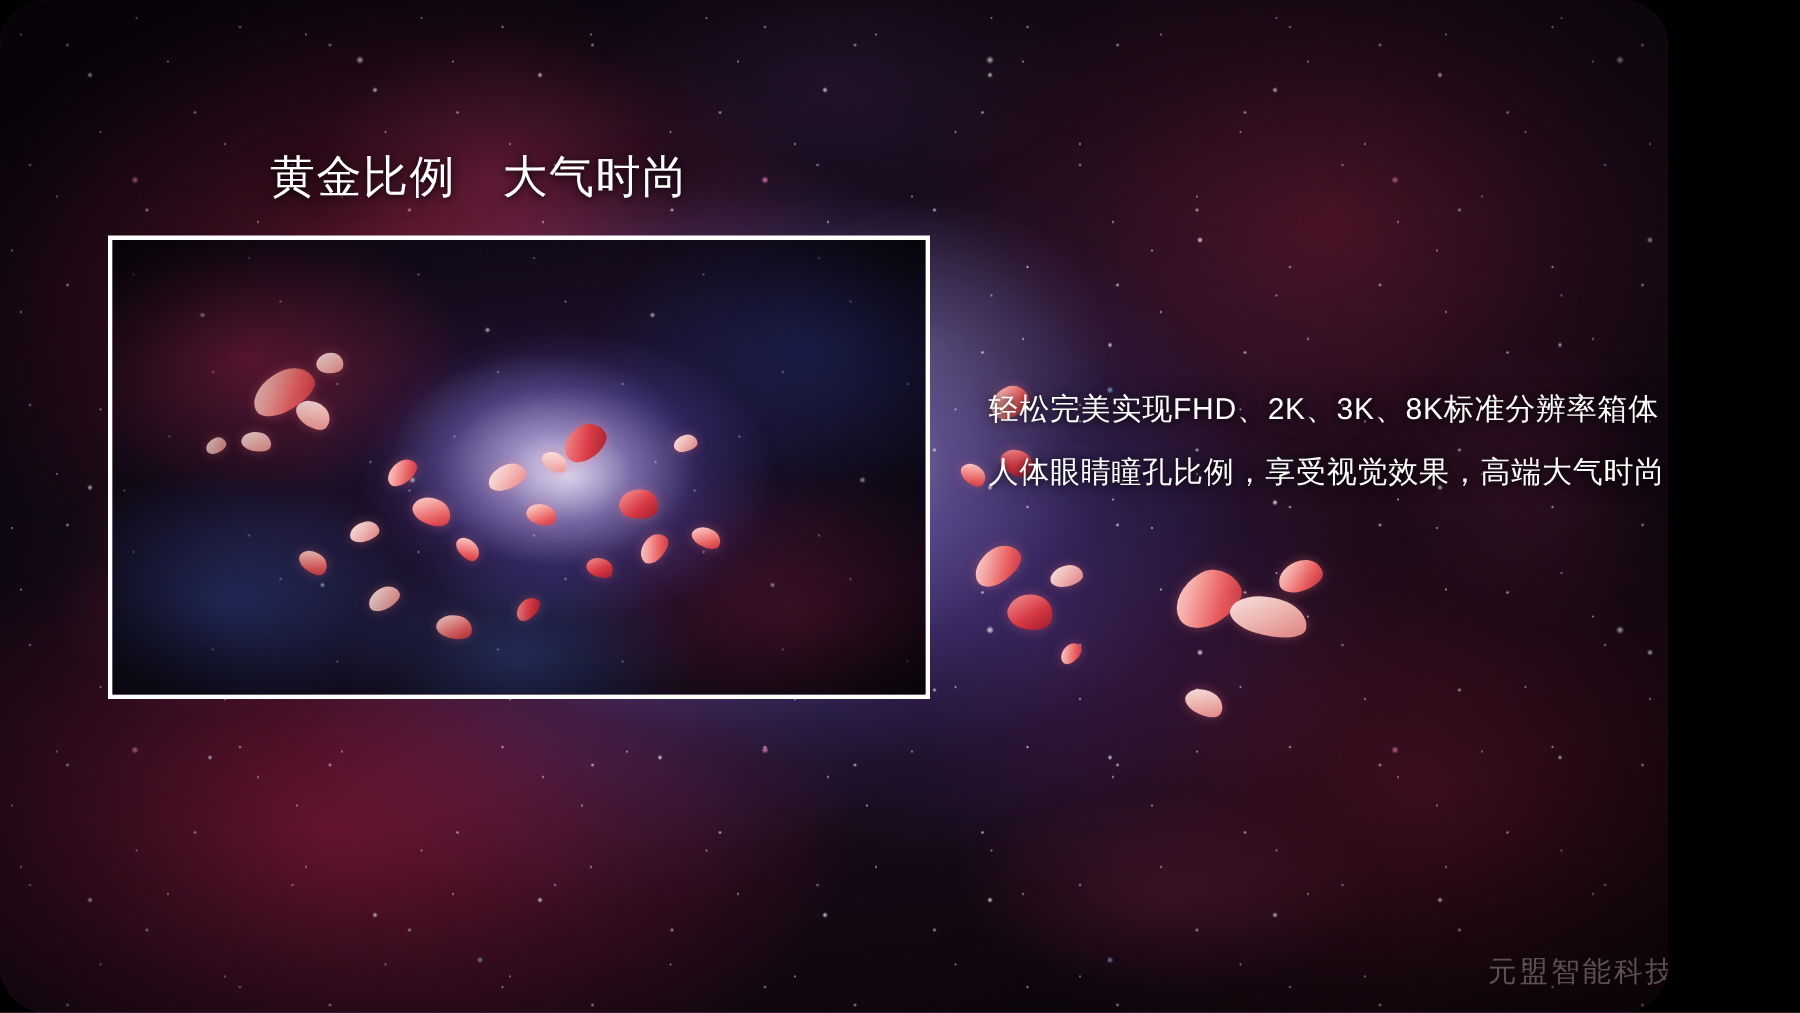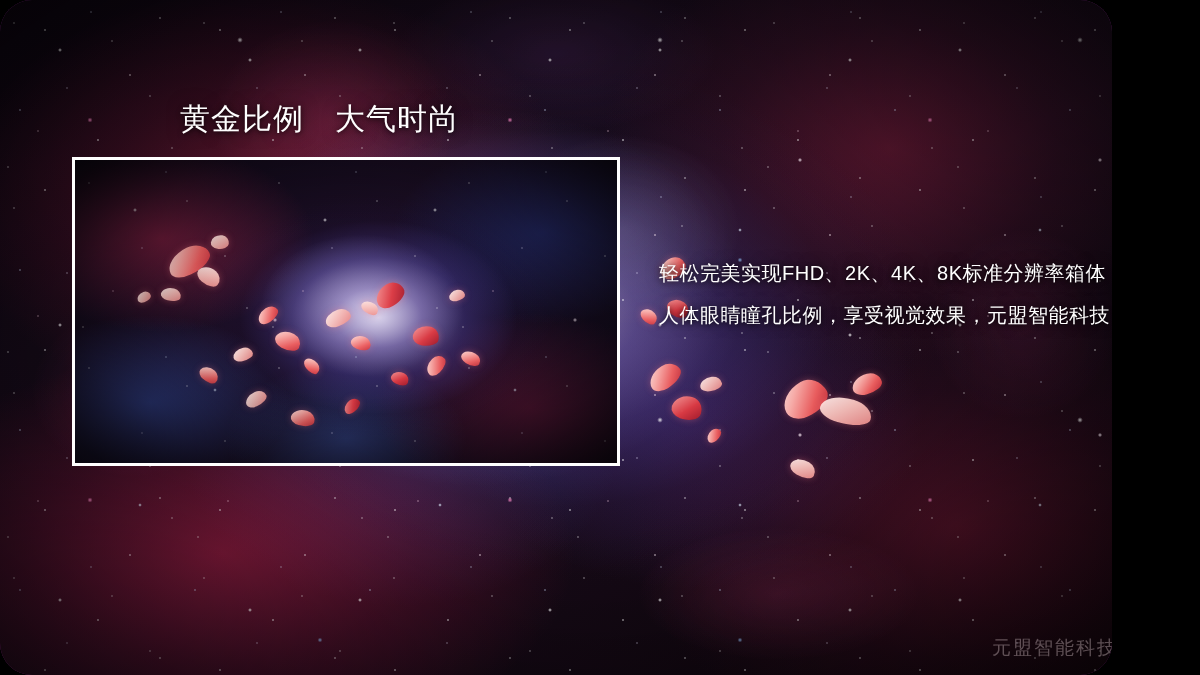--- a/index.html
+++ b/index.html
@@ -286,19 +286,19 @@
     <div class="petal" style="left:216px; top:250px; width:24px; height:16px; transform:rotate(16deg);"></div>
     <div class="petal deep" style="left:268px; top:240px; width:18px; height:12px; transform:rotate(-38deg);"></div>
     <div class="petal" style="left:386px; top:192px; width:20px; height:13px; transform:rotate(30deg);"></div>
 
     <div class="panel-vig"></div>
   </div>
 
   <div id="title">黄金比例　大气时尚</div>
 
   <div id="body-text">
-    <div class="line">轻松完美实现FHD、2K、4K、8K标准分辨率箱体</div>
-    <div class="line">人体眼睛瞳孔比例，享受视觉效果，元盟智能科技</div>
+    <div class="line">轻松完美实现FHD、2K、3K、8K标准分辨率箱体</div>
+    <div class="line">人体眼睛瞳孔比例，享受视觉效果，高端大气时尚</div>
   </div>
 
   <div id="watermark">元盟智能科技</div>
 
 </div>
 
 </body></html>

